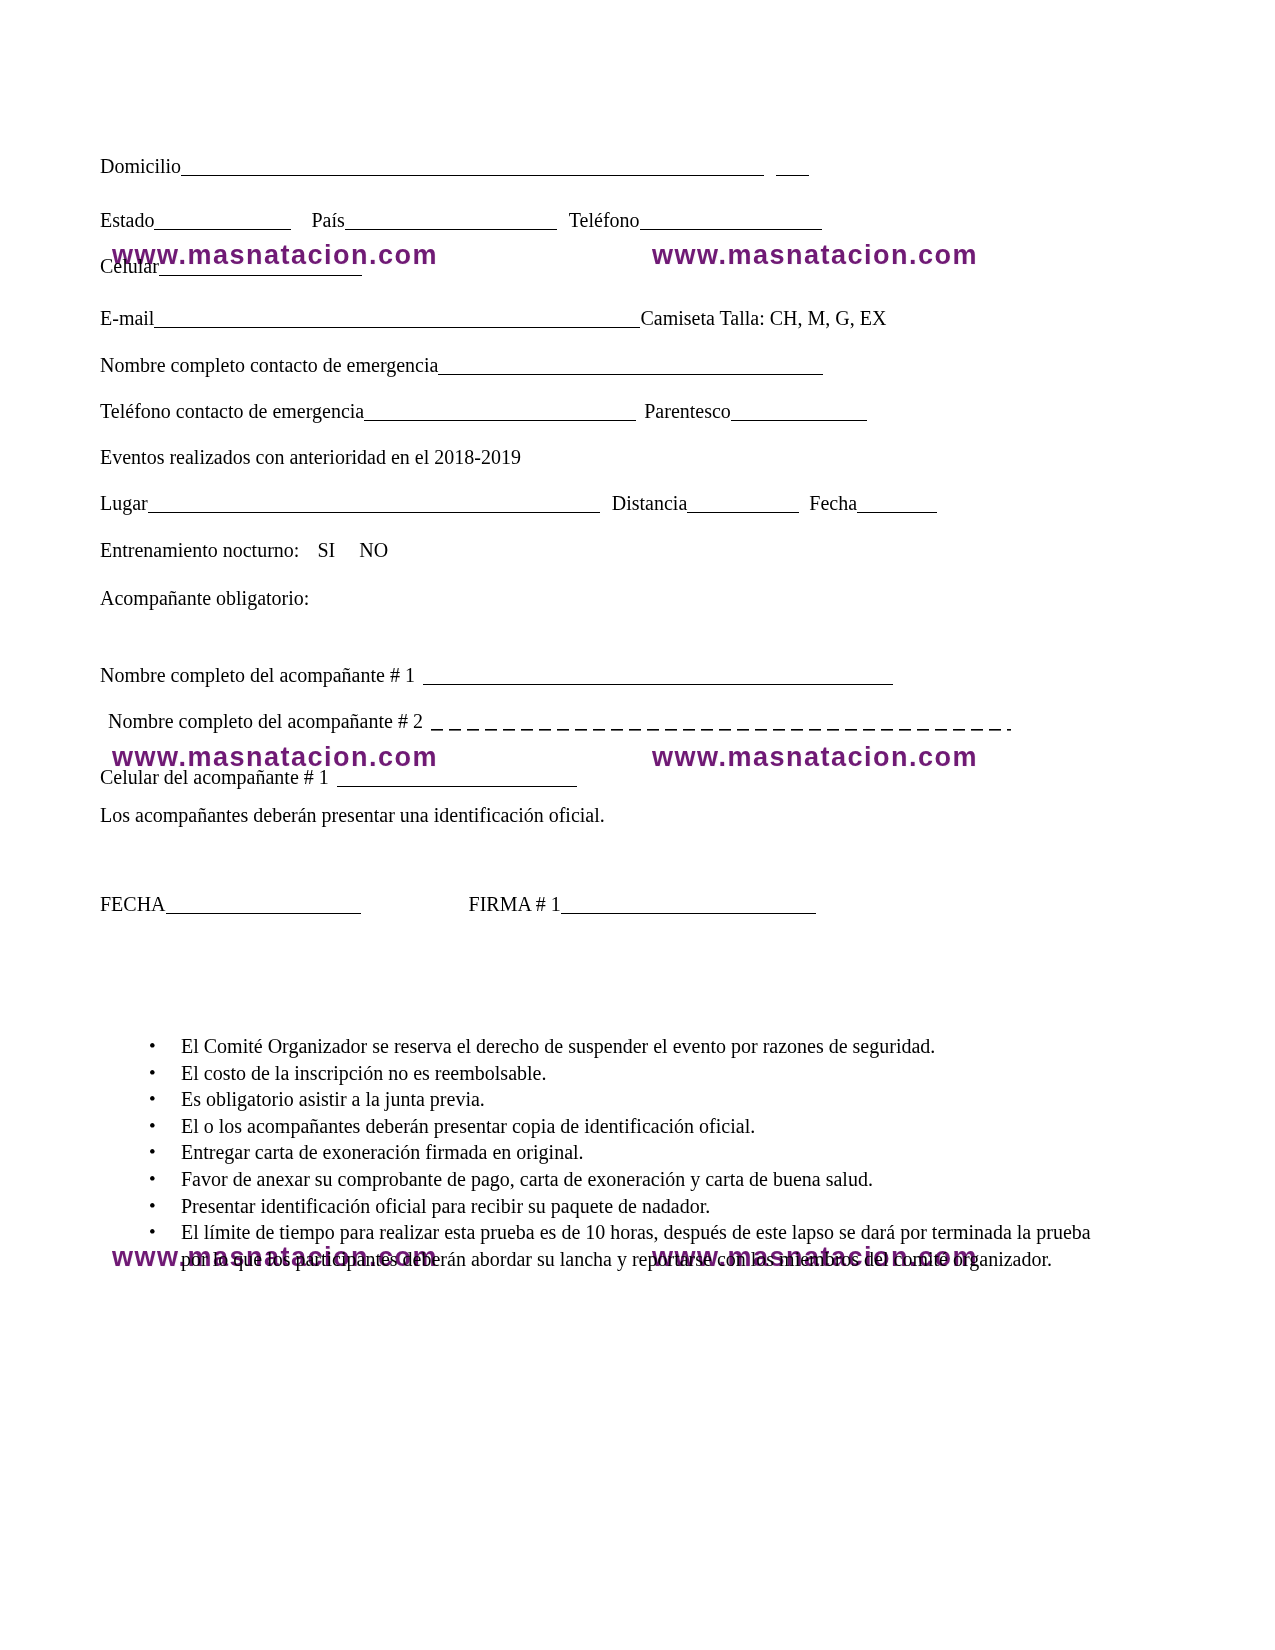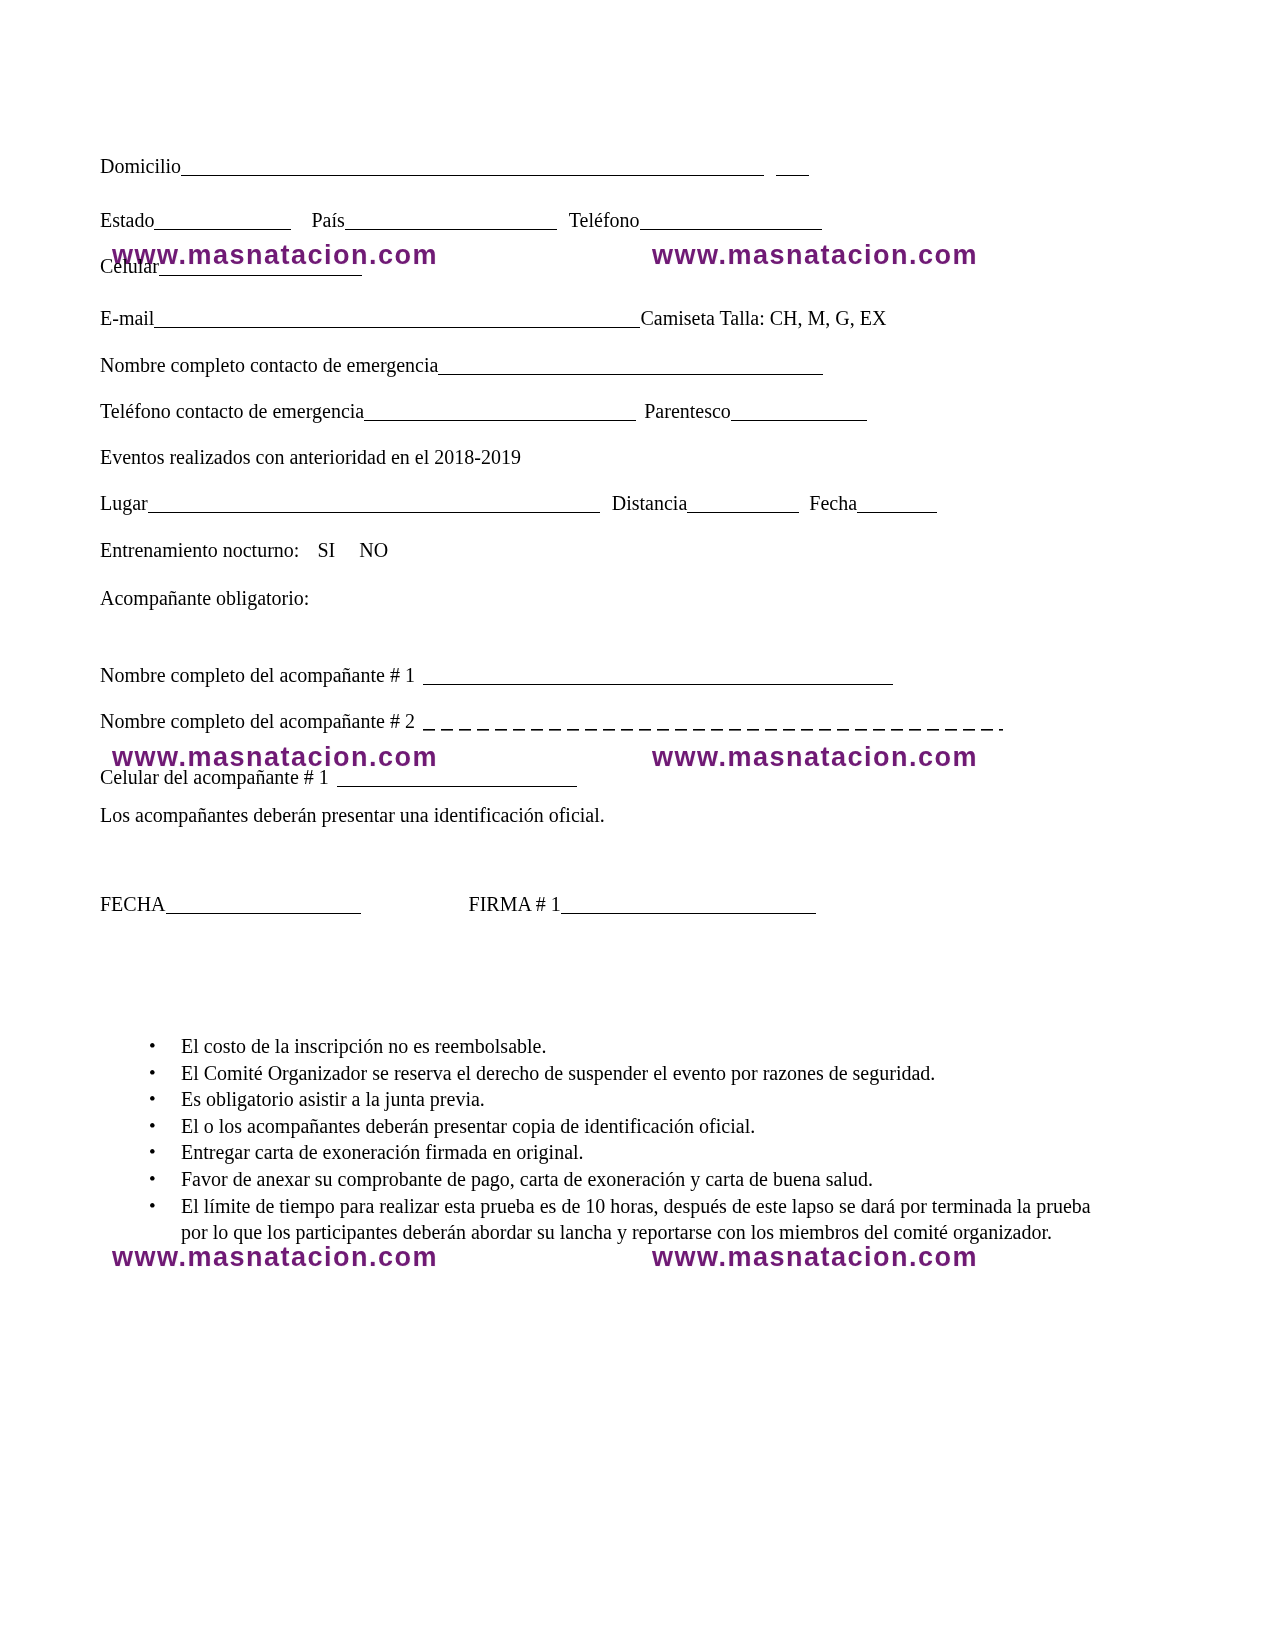--- a/index.html
+++ b/index.html
@@ -102,40 +102,41 @@
   </div>
 
   <div class="row" style="top:586px;">
     <span>Acompañante obligatorio:</span>
   </div>
 
   <div class="row" style="top:663px;text-align:center;">
     <span>Nombre completo del acompañante # 1</span><span class="sp" style="width:8px;"></span><span class="ul" style="width:470px;"></span>
   </div>
 
-  <div class="row" style="top:709px;">
+  <div class="row" style="top:709px;margin-left:8px;">
     <span>Nombre completo del acompañante # 2</span><span class="sp" style="width:8px;"></span><span class="ul-dashed" style="width:580px;"></span>
   </div>
 
   <div class="row" style="top:765px;text-align:right;">
     <span>Celular del acompañante # 1</span><span class="sp" style="width:8px;"></span><span class="ul" style="width:240px;"></span>
   </div>
 
   <div class="row" style="top:803px;">
     <span>Los acompañantes deberán presentar una identificación oficial.</span>
   </div>
 
   <div class="row" style="top:892px;">
     <span>FECHA</span><span class="ul" style="width:195px;"></span><span class="sp" style="width:108px;"></span><span>FIRMA # 1</span><span class="ul" style="width:255px;"></span>
   </div>
 
 
   <ul class="rules">
+    <li><span>El Comité Organizador se reserva el derecho de suspender el evento por razones de seguridad.</span></li>
     <li><span>El costo de la inscripción no es reembolsable.</span></li>
-    <li><span>El Comité Organizador se reserva el derecho de suspender el evento por razones de seguridad.</span></li>
     <li><span>Es obligatorio asistir a la junta previa.</span></li>
     <li><span>El o los acompañantes deberán presentar copia de identificación oficial.</span></li>
     <li><span>Entregar carta de exoneración firmada en original.</span></li>
     <li><span>Favor de anexar su comprobante de pago, carta de exoneración y carta de buena salud.</span></li>
+    <li><span>Presentar identificación oficial para recibir su paquete de nadador.</span></li>
     <li><span>El límite de tiempo para realizar esta prueba es de 10 horas, después de este lapso se dará por terminada la prueba por lo que los participantes deberán abordar su lancha y reportarse con los miembros del comité organizador.</span></li>
   </ul>
 
 </div>
 
 </body></html>

